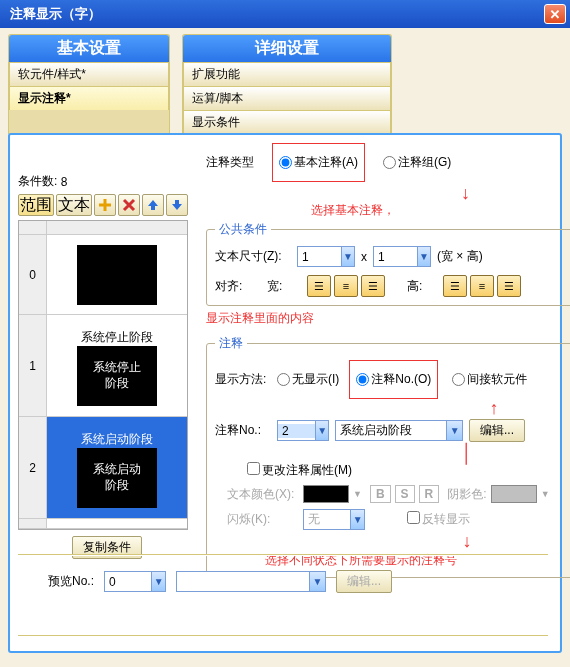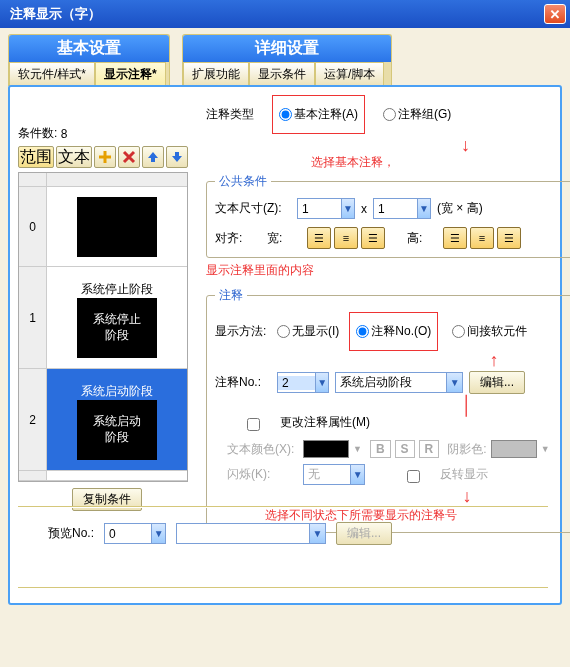--- a/index.html
+++ b/index.html
@@ -8,21 +8,21 @@
 .titlebar { height: 28px; background: linear-gradient(#2e6edd,#1a4fc4); color: #fff; display: flex; align-items: center; padding: 0 4px 0 10px; font-size: 13px; font-weight: bold; }
 .titlebar .title { flex: 1; }
 .titlebar .close { width: 22px; height: 20px; background: linear-gradient(#f58b6f,#e24b1f); border: 1px solid #fff; border-radius: 3px; display: flex; align-items: center; justify-content: center; color: #fff; font-size: 13px; cursor: pointer; }
 
 .content { background: #f5f0e0; padding: 6px 8px 10px 8px; }
 
 .tabbar { display: flex; gap: 12px; }
 .tabgroup { display: flex; background: #e8dda8; border: 1px solid #d5c77a; border-bottom: none; border-radius: 3px 3px 0 0; }
 .tabgroup-label { background: linear-gradient(#4d9dfd,#2a74e8); color: #fff; font-size: 16px; font-weight: bold; padding: 3px 0; text-align: center; border-radius: 3px 3px 0 0; }
 .tabgroup-inner { display: flex; flex-direction: column; }
-.tabs { display: flex; }
+.tabs { display: flex; flex-direction: column; }
 .tab { font-size: 12px; padding: 3px 8px; background: linear-gradient(#fff,#ece2b8); border: 1px solid #d5c77a; border-bottom: none; cursor: pointer; }
 .tab.active { background: linear-gradient(#fefad8,#f9eeab); font-weight: bold; }
 .tabgroup1 { width: 162px; }
 .tabgroup2 { width: 210px; }
 
 .panel { border: 2px solid #4aa0f5; background: #fff; border-radius: 3px; padding: 8px 8px 10px 8px; margin-top: -1px; min-height: 520px; position: relative; }
 
 .row { display: flex; align-items: center; font-size: 12px; }
 .lbl { font-size: 12px; }
 
@@ -57,21 +57,21 @@
 .combo { display: inline-flex; align-items: center; border: 1px solid #7a9fd8; height: 21px; background: #fff; font-size: 12px; }
 .combo input { border: none; outline: none; font-size: 12px; padding: 0 4px; width: 100%; }
 .combo .dd { width: 18px; height: 19px; background: linear-gradient(#d6e8ff,#9ccafd); border-left: 1px solid #7a9fd8; display: flex; align-items: center; justify-content: center; cursor: pointer; color: #2a5db5; font-size: 10px; }
 
 .iconset { display: inline-flex; gap: 3px; }
 .iconbtn { width: 24px; height: 22px; border: 1px solid #8a7030; background: linear-gradient(#fdefc0,#f8cf68); display: flex; align-items: center; justify-content: center; cursor: pointer; font-size: 11px; border-radius: 2px; }
 .arrow-down { color: #e33; font-size: 18px; text-align: center; line-height: 1; }
 
 .colorswatch { display: inline-block; width: 46px; height: 18px; border: 1px solid #888; vertical-align: middle; }
 .colorswatch.small { width: 46px; }
-.chkbox { display: inline-flex; align-items: flex-end; gap: 20px; font-size: 12px; padding-left: 32px; }
+.chkbox { display: inline-flex; align-items: flex-start; gap: 2px; font-size: 12px; padding-left: 32px; }
 .disabled { color: #a8a8a8; }
 
 .footer { position: absolute; left: 8px; bottom: 58px; width: 530px; }
 .footer-sep { height: 2px; border-top: 1px solid #d5c77a; border-bottom: 1px solid #fff; margin-bottom: 14px; }
 .footer-sep2 { position: absolute; left: 8px; bottom: 14px; height: 2px; width: 530px; border-top: 1px solid #d5c77a; border-bottom: 1px solid #fff; }
 </style>
 </head>
 <body>
 
 <div class="titlebar">
@@ -86,22 +86,22 @@
       <div class="tabgroup-label">基本设置</div>
       <div class="tabs">
         <div class="tab">软元件/样式*</div>
         <div class="tab active">显示注释*</div>
       </div>
     </div>
     <div class="tabgroup tabgroup2 tabgroup-inner">
       <div class="tabgroup-label">详细设置</div>
       <div class="tabs">
         <div class="tab">扩展功能</div>
+        <div class="tab">运算/脚本</div>
         <div class="tab">显示条件</div>
-        <div class="tab">运算/脚本</div>
       </div>
     </div>
   </div>
 
   <div class="panel">
 
     <div style="width:178px;">
       <div class="row" style="margin-top:30px;">
         <span class="lbl">条件数:</span>&nbsp;
         <span class="lbl">8</span>

